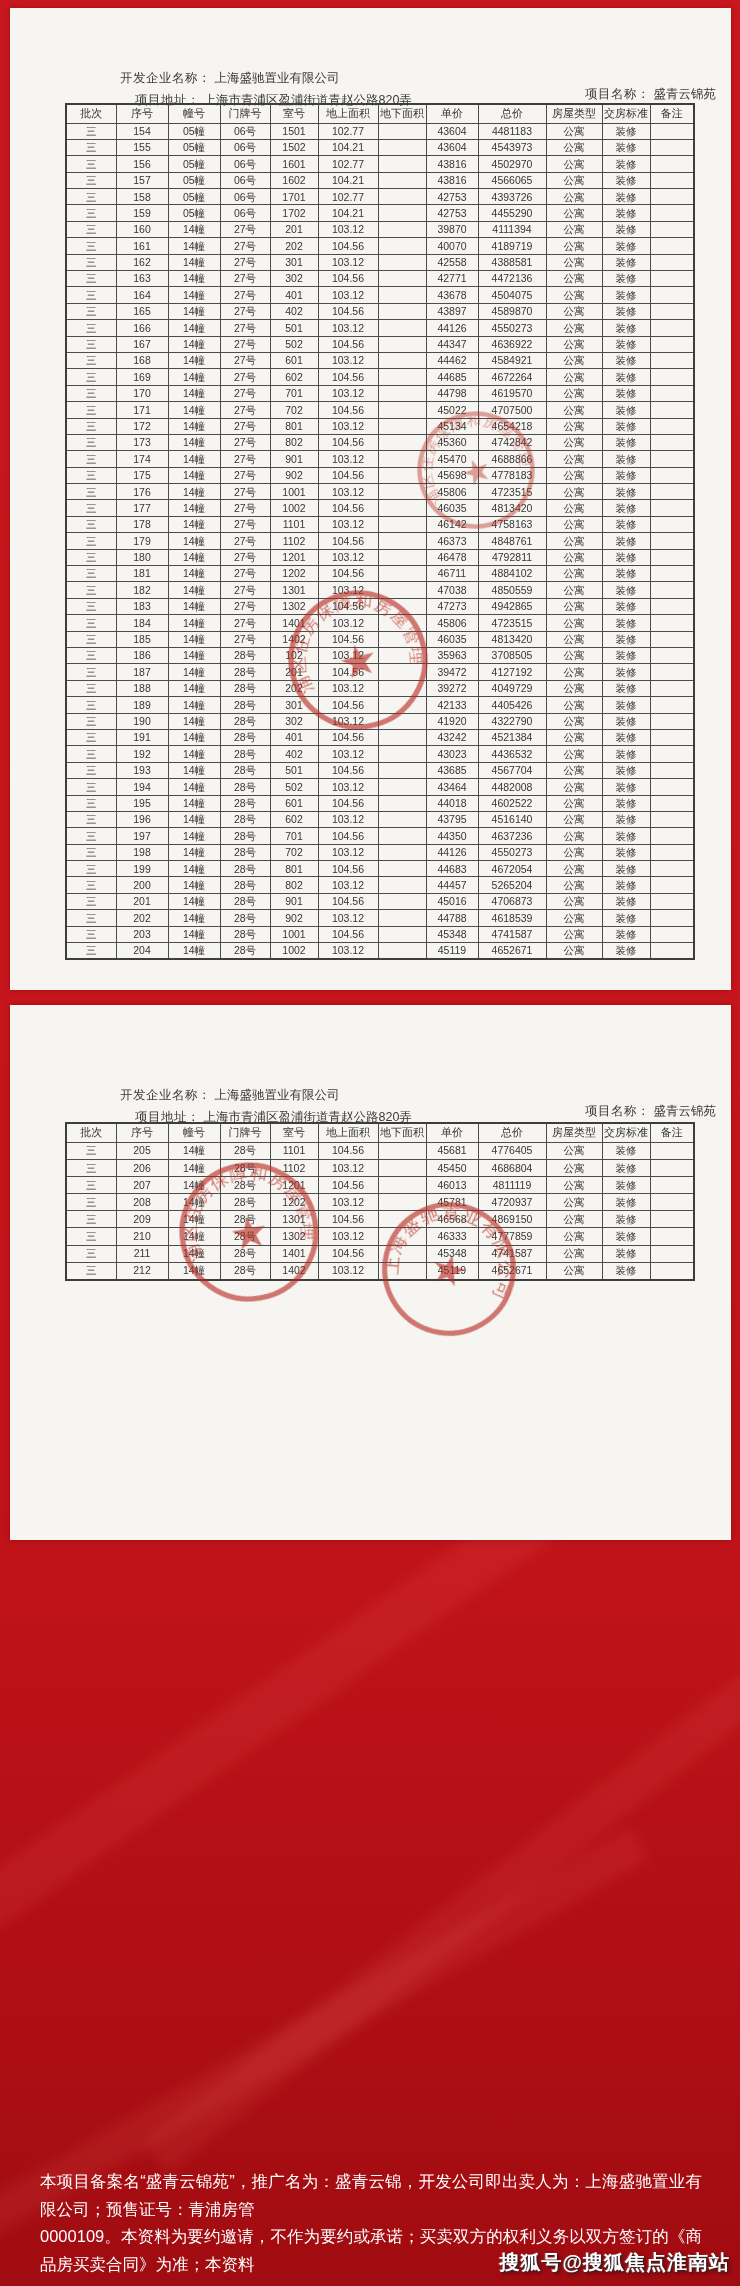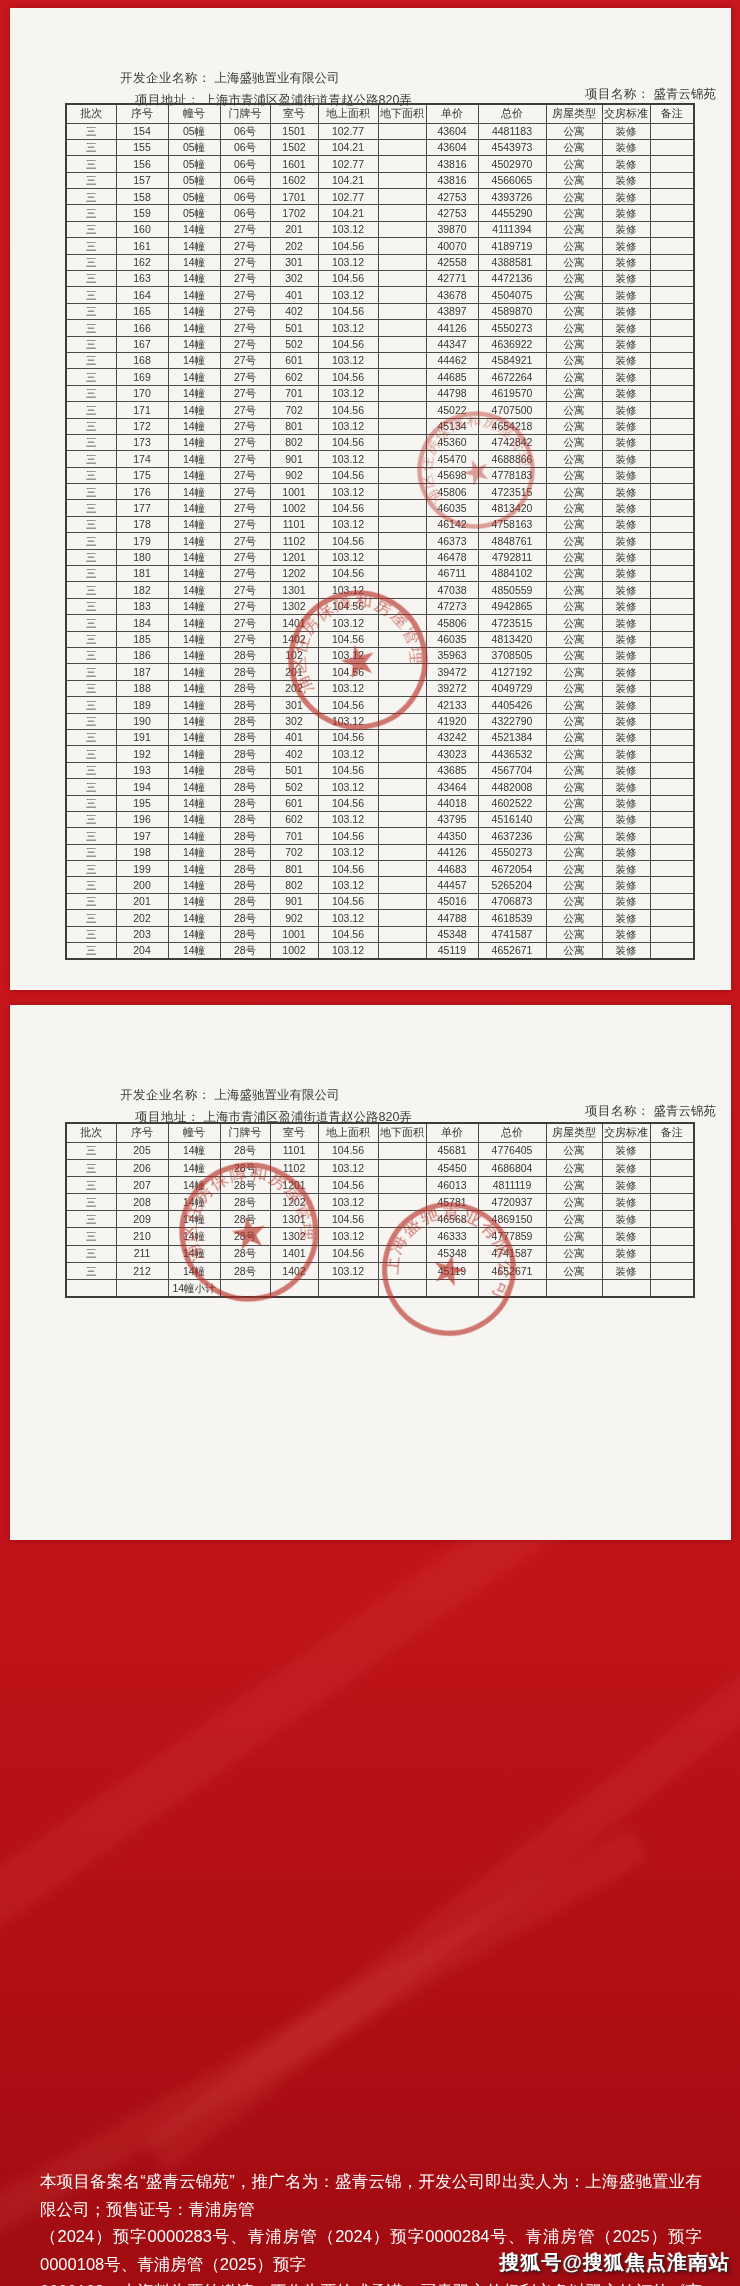--- a/index.html
+++ b/index.html
@@ -1010,34 +1010,20 @@
               <td>103.12</td>
               <td></td>
               <td>45119</td>
               <td>4652671</td>
               <td>公寓</td>
               <td>装修</td>
               <td></td>
             </tr>
           </tbody>
         <tbody>
-            <tr>
-              <td></td>
-              <td></td>
-              <td>14幢小计</td>
-              <td></td>
-              <td></td>
-              <td></td>
-              <td></td>
-              <td></td>
-              <td></td>
-              <td></td>
-              <td></td>
-              <td></td>
-            </tr>
           </tbody>
       </table>
     </div>
 
     <div class="stamp" style="left:163px;top:151px;width:152px;height:152px;transform:rotate(-10deg);">
       <svg viewBox="0 0 200 200">
         <defs>
             <path id="arc-c" d="M36.6,129.6 A70,70 0 1 1 163.4,129.6" fill="none"></path>
           </defs>
         <circle cx="100" cy="100" r="88" fill="none" stroke="currentColor" stroke-width="7"></circle>
@@ -1057,20 +1043,19 @@
         <text font-size="25" letter-spacing="2" fill="currentColor">
           <textPath href="#arc-d" startOffset="50%" text-anchor="middle">上海盛驰置业有限公司</textPath>
         </text>
         <text x="100" y="121" font-size="56" text-anchor="middle" fill="currentColor">★</text>
       </svg>
     </div>
   </section>
 
   <div class="disclaimer">
     <p>本项目备案名“盛青云锦苑”，推广名为：盛青云锦，开发公司即出卖人为：上海盛驰置业有限公司；预售证号：青浦房管</p>
-    <p>（2024）预字0000283号、青浦房管（2024）预字0000284号、青浦房管（2025）预字0000108号、青浦房管（2025）预字</p>
     <p>0000109。本资料为要约邀请，不作为要约或承诺；买卖双方的权利义务以双方签订的《商品房买卖合同》为准；本资料</p>
 
   </div>
 
   <div class="watermark">搜狐号@搜狐焦点淮南站</div>
 
 </div>
 
 </body></html>

